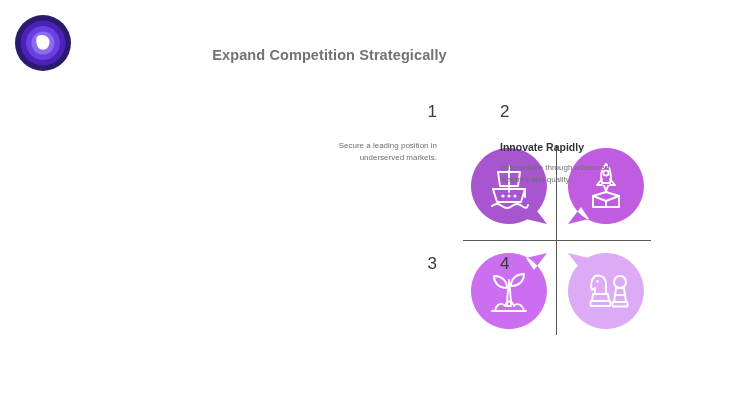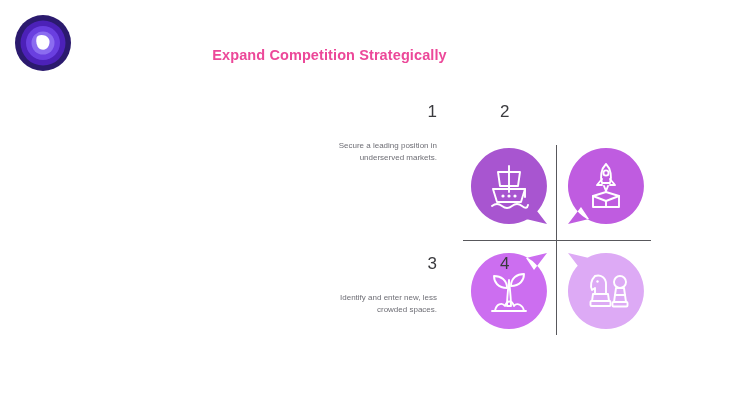--- a/index.html
+++ b/index.html
@@ -26,21 +26,21 @@
 
   
   .page-title {
     position: absolute;
     left: 0;
     top: 47px;
     width: 659px;
     text-align: center;
     font-size: 14.5px;
     font-weight: bold;
-    color: #ec4899;
+    color: #737373;
     letter-spacing: 0.1px;
   }
 
   
   .matrix {
     position: absolute;
     left: 175px;
     top: 100px;
     width: 430px;
     height: 285px;
@@ -188,24 +188,25 @@
     </svg>
   </div>
 
   <div class="quad-text q1-text">
     <div class="quad-num">1</div>
     <div class="quad-desc">Secure a leading position in underserved markets.</div>
   </div>
 
   <div class="quad-text q2-text">
     <div class="quad-num">2</div>
+    <div class="quad-head">Innovate Rapidly</div>
+    <div class="quad-desc">Differentiate through advanced features and quality.</div>
   </div>
 
   <div class="quad-text q3-text">
     <div class="quad-num">3</div>
-    <div class="quad-desc">Identify and enter new, less crowded spaces.</div>
   </div>
 
   <div class="quad-text q4-text">
     <div class="quad-num">4</div>
   </div>
 
 </div>
 
 </body></html>

